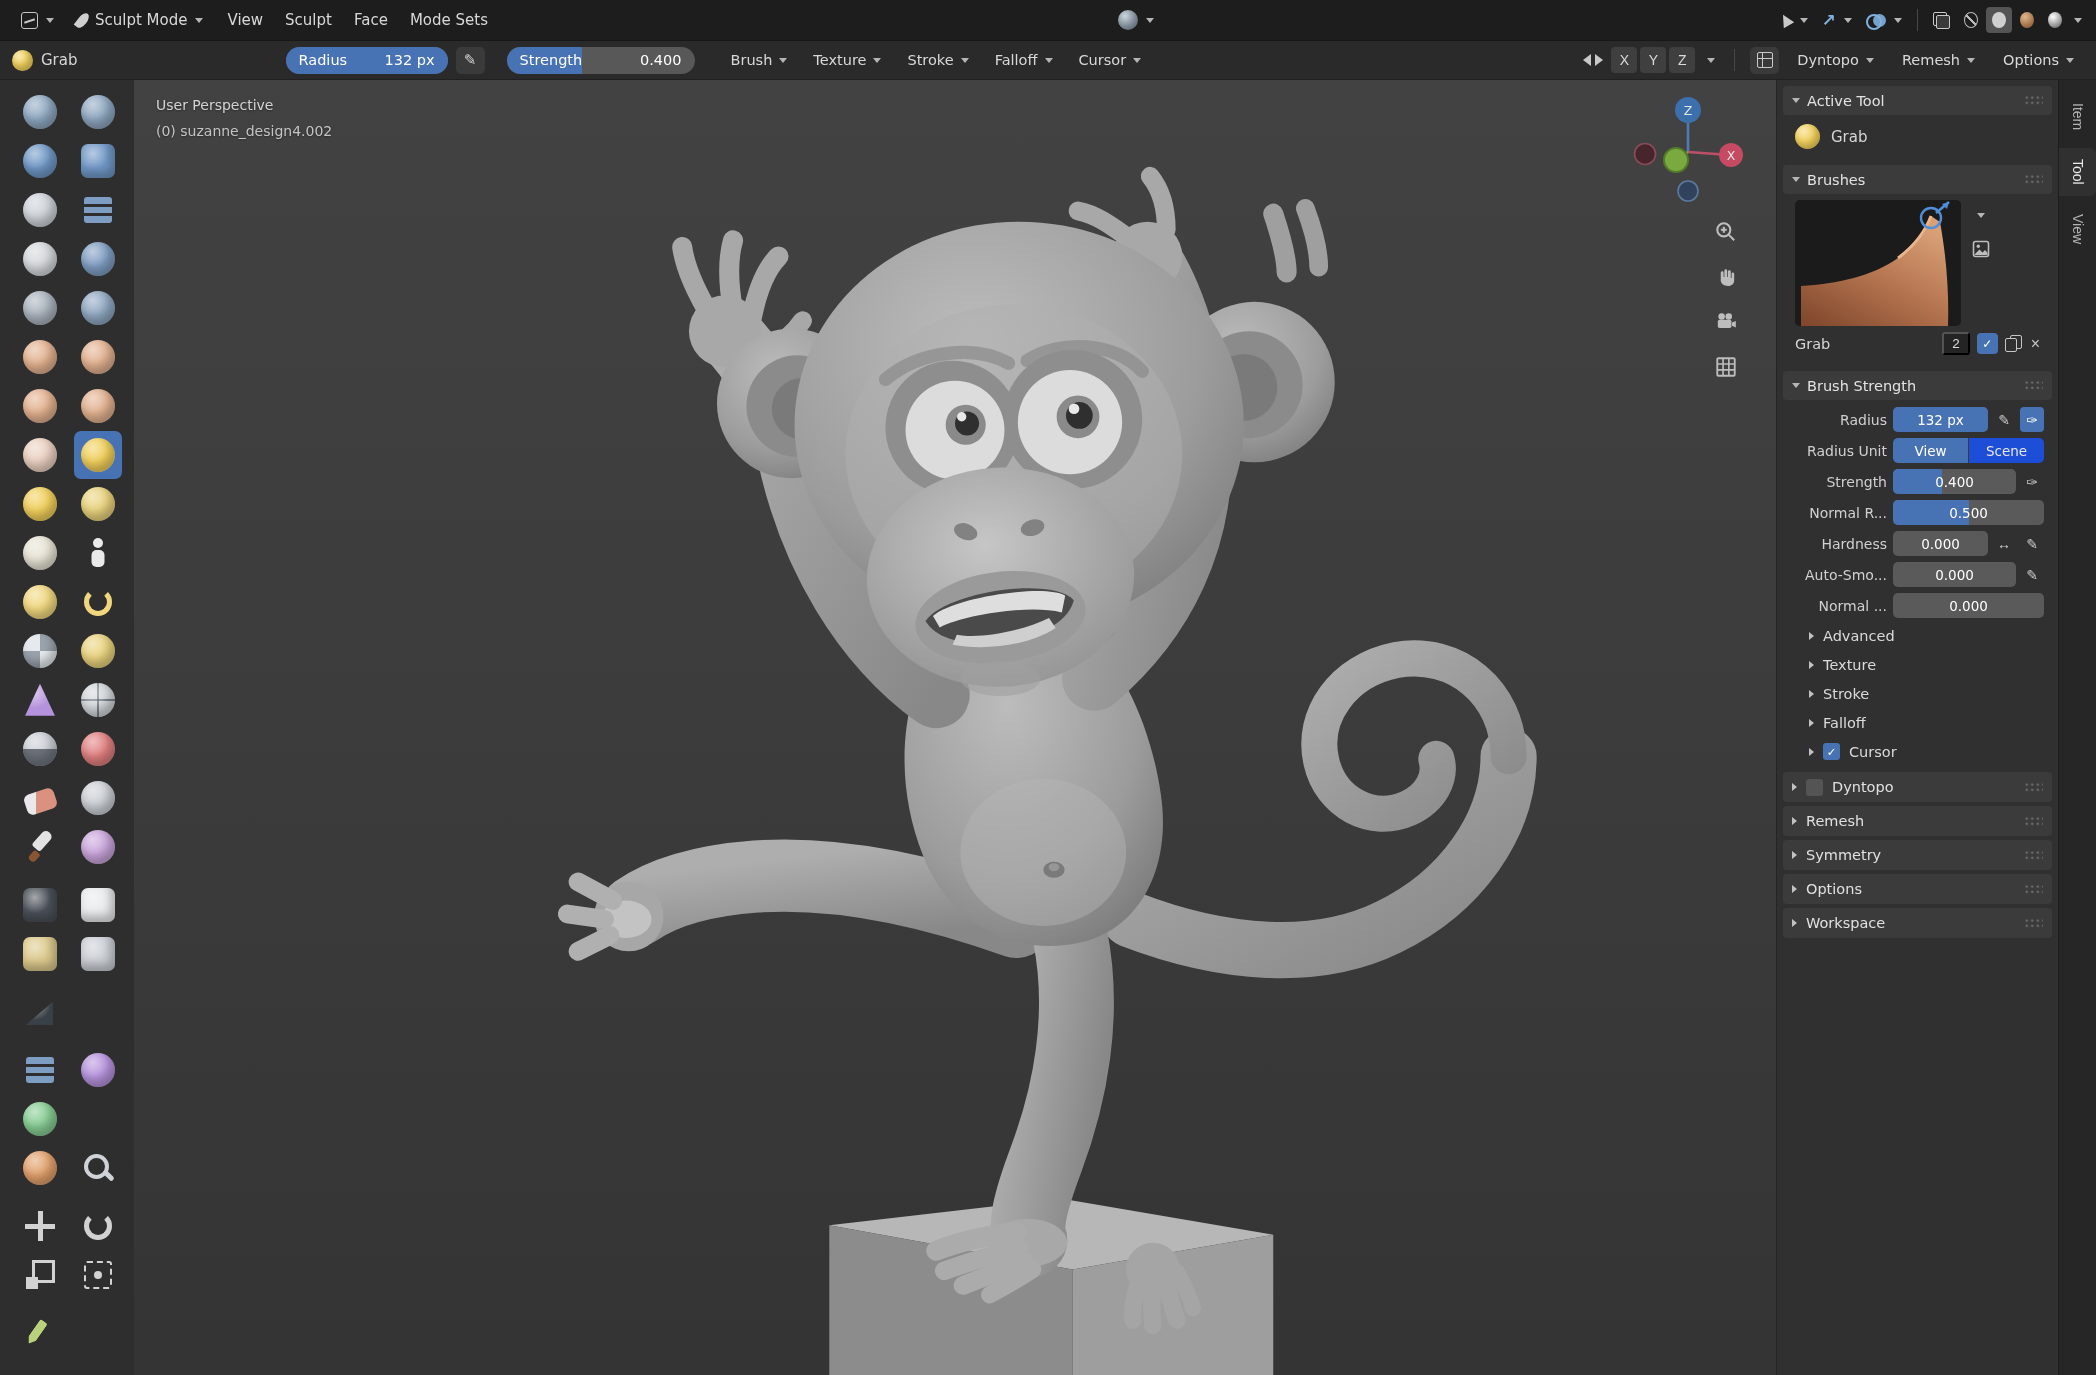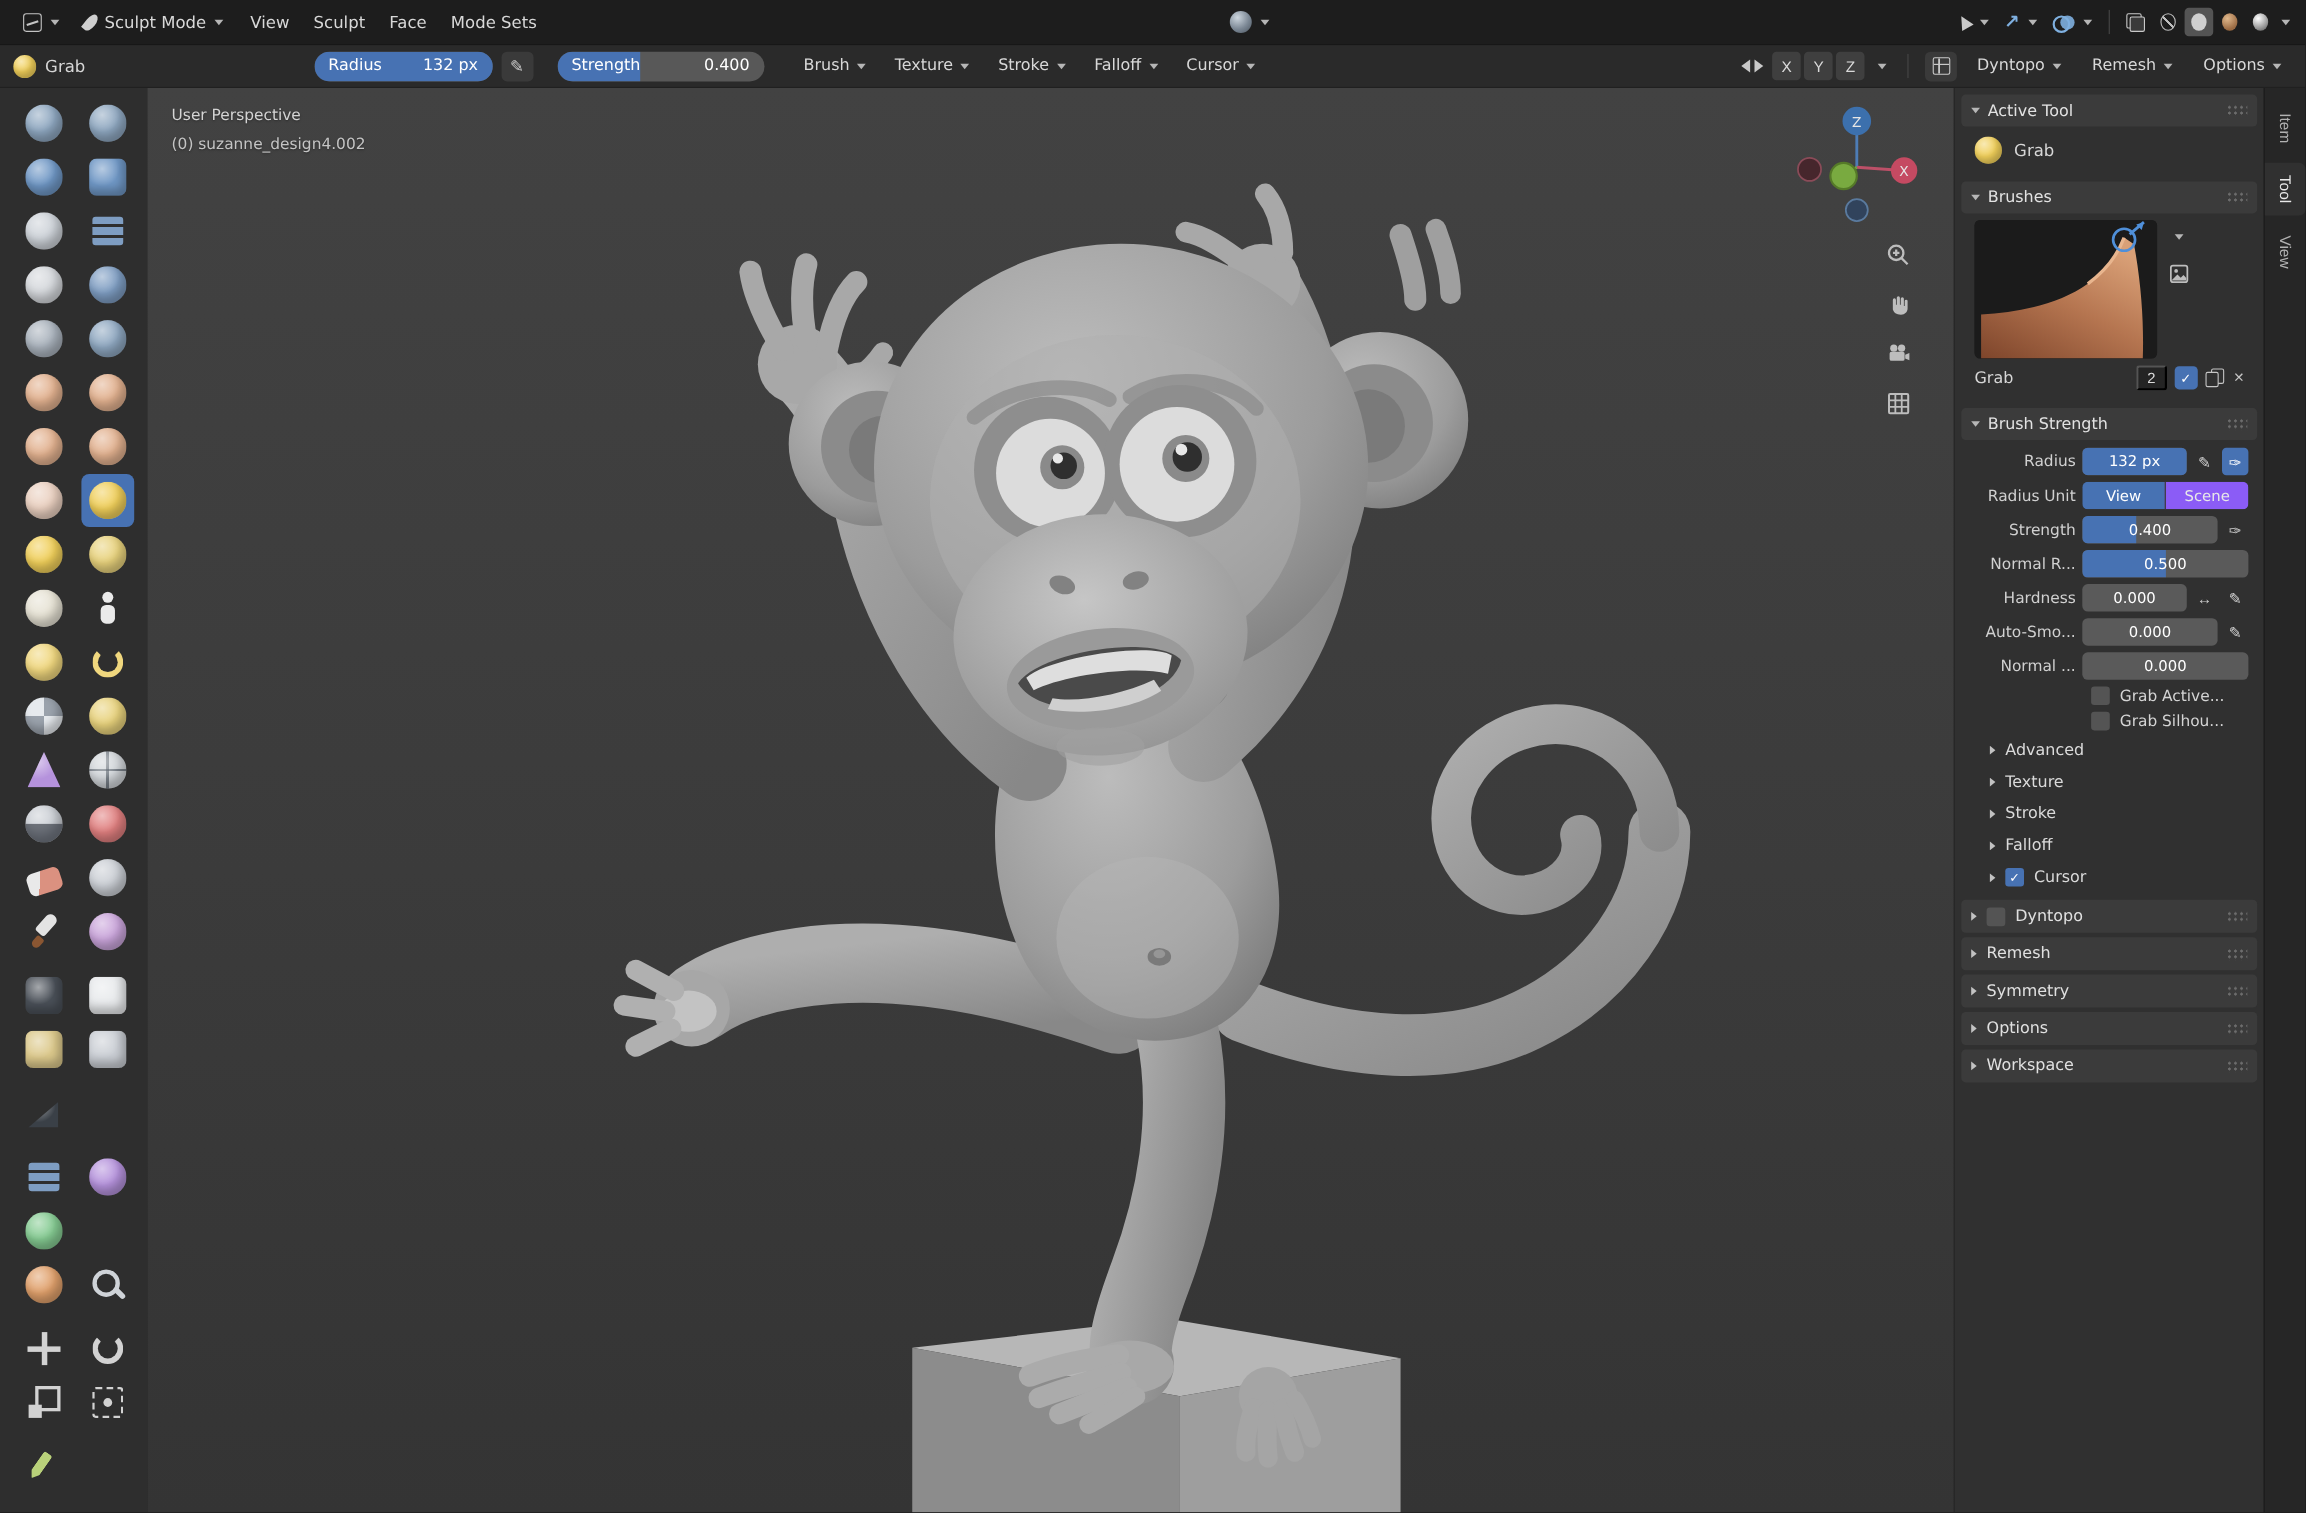--- a/index.html
+++ b/index.html
@@ -132,21 +132,21 @@
 
   .srow{display:flex;align-items:center;gap:6px;padding:3px 8px 3px 0}
   .slabel{width:104px;text-align:right;color:#d0d0d0;font-size:14px;flex:none;white-space:nowrap}
   .widget{flex:1;display:flex;gap:4px;align-items:center;min-width:0}
   .pslider{flex:1;height:25px;background:#5a5a5a;border-radius:5px;position:relative;overflow:hidden;display:flex;align-items:center;justify-content:center;min-width:0}
   .pfill{position:absolute;left:0;top:0;bottom:0;width:var(--fill,0%);background:#4772b3}
   .pval{position:relative;color:#fff;font-size:13.5px;white-space:nowrap}
   .sbtn{width:24px;height:25px;border-radius:4px;display:flex;align-items:center;justify-content:center;color:#cfcfcf;border:none;background:none;font-size:14px;flex:none}
   .sbtn.blue{background:#4772b3;color:#fff}
   .seg{flex:1;display:flex;border-radius:5px;overflow:hidden}
-  .seg>button{flex:1;height:25px;display:flex;align-items:center;justify-content:center;font:inherit;font-size:13.5px;background:#8b5cf6;color:#e8e8e8;border:none}
+  .seg>button{flex:1;height:25px;display:flex;align-items:center;justify-content:center;font:inherit;font-size:13.5px;background:#1d4ed8;color:#e8e8e8;border:none}
   .seg>button+button{border-left:1px solid #3a3a3a}
   .seg>button.active{background:#4772b3;color:#fff}
   .cbrow{display:flex;align-items:center;gap:9px;padding:3px 0 3px 118px;font-size:14px;color:#d4d4d4}
   .cb{width:17px;height:17px;border-radius:3px;background:#545454;flex:none;display:flex;align-items:center;justify-content:center;color:#fff;font-size:11.5px;border:none;padding:0}
   .cb.on{background:#4772b3}
   .subrow{display:flex;align-items:center;gap:9px;height:29px;padding-left:26px;color:#dadada;font-size:14.5px}
   .cpanel{display:flex;align-items:center;gap:9px;height:30px;background:#3b3b3b;border-radius:4px;padding:0 9px;margin:4px 0;font-size:14.5px;color:#e0e0e0}
 
   
   .tabstrip{width:38px;background:#262626;border-left:1px solid #1d1d1d;padding-top:12px;display:flex;flex-direction:column;gap:7px;flex:none}
@@ -751,31 +751,20 @@
       <div class="srow">
         <span class="slabel">Normal ...</span>
         <div class="widget">
           <div class="pslider" style="--fill:0%">
             <span class="pfill"></span>
             <span class="pval">0.000</span>
           </div>
         </div>
       </div>
 
-      <div>
-
-      <div class="cbrow">
-            <button class="cb"></button>
-            <span>Grab Active...</span>
-          </div>
-          <div class="cbrow">
-            <button class="cb"></button>
-            <span>Grab Silhou...</span>
-          </div>
-        </div>
 
       <div>
 
       <div class="subrow">
             <span class="car-r"></span>
             <span>Advanced</span>
           </div>
           <div class="subrow">
             <span class="car-r"></span>
             <span>Texture</span>

